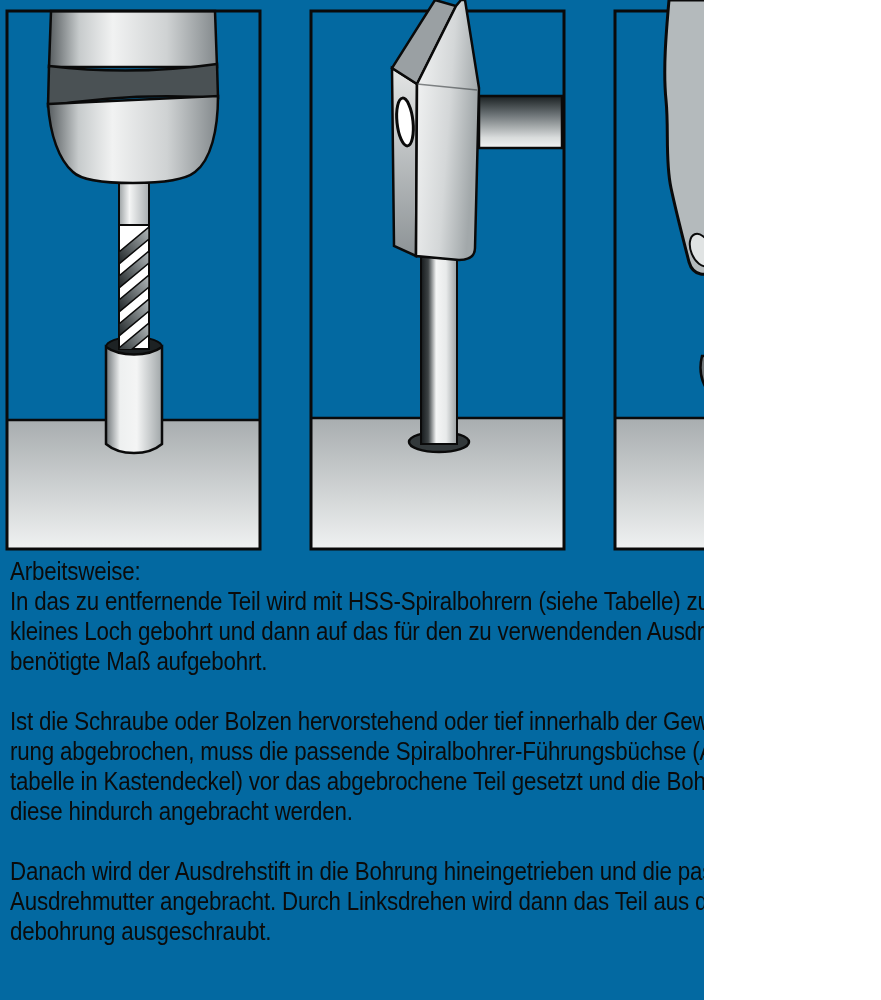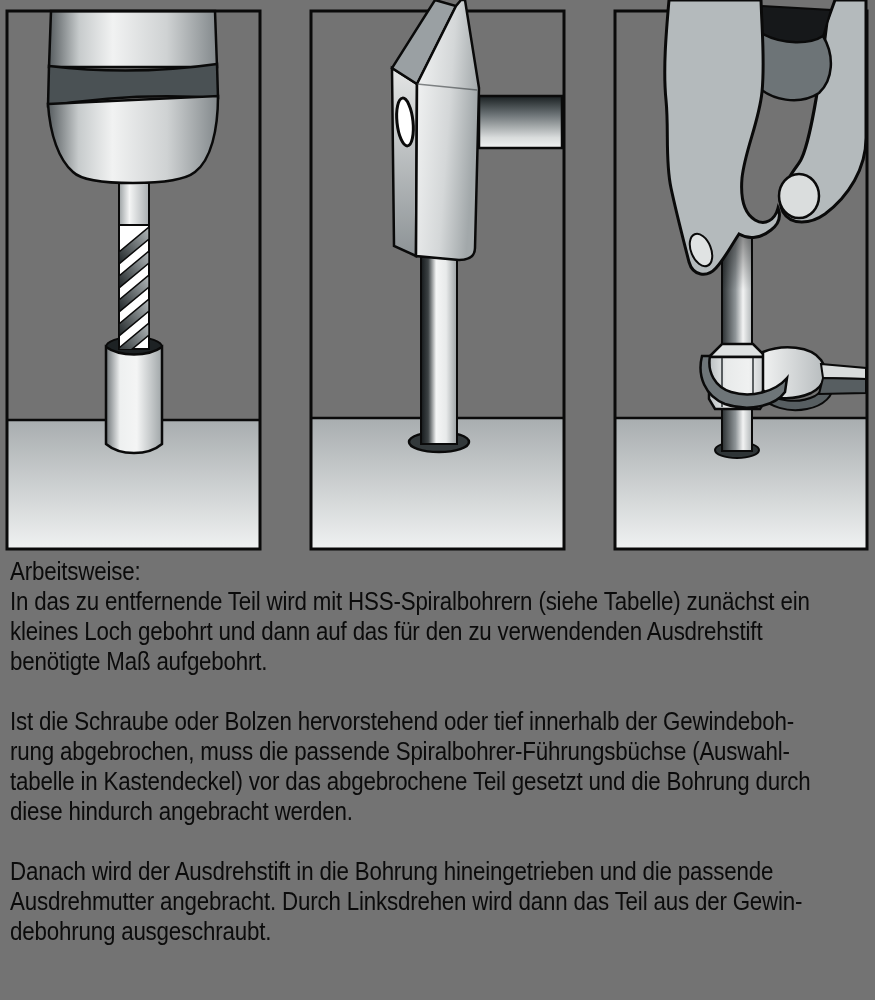--- a/index.html
+++ b/index.html
@@ -1,16 +1,16 @@
 <!DOCTYPE html>
 <html><head>
 <meta charset="utf-8">
 <style>
   html,body{margin:0;padding:0;background:#ffffff;}
-  .page{position:relative;width:875px;height:1000px;background:#737373;overflow:hidden;
+  .page{position:relative;width:704px;height:1000px;background:#0369a1;overflow:hidden;
         font-family:"Liberation Sans",sans-serif;}
   .panel{position:absolute;top:0;}
   .text-block{position:absolute;left:10px;top:556px;width:1002px;
               transform:scaleX(0.875);transform-origin:0 0;
               font-size:25.5px;line-height:30px;color:#0b0b0b;
               letter-spacing:-0.2px;}
   .text-block p{margin:0;white-space:pre-line;}
   .text-block p.spaced{margin-top:30px;}
 </style>
 </head>

